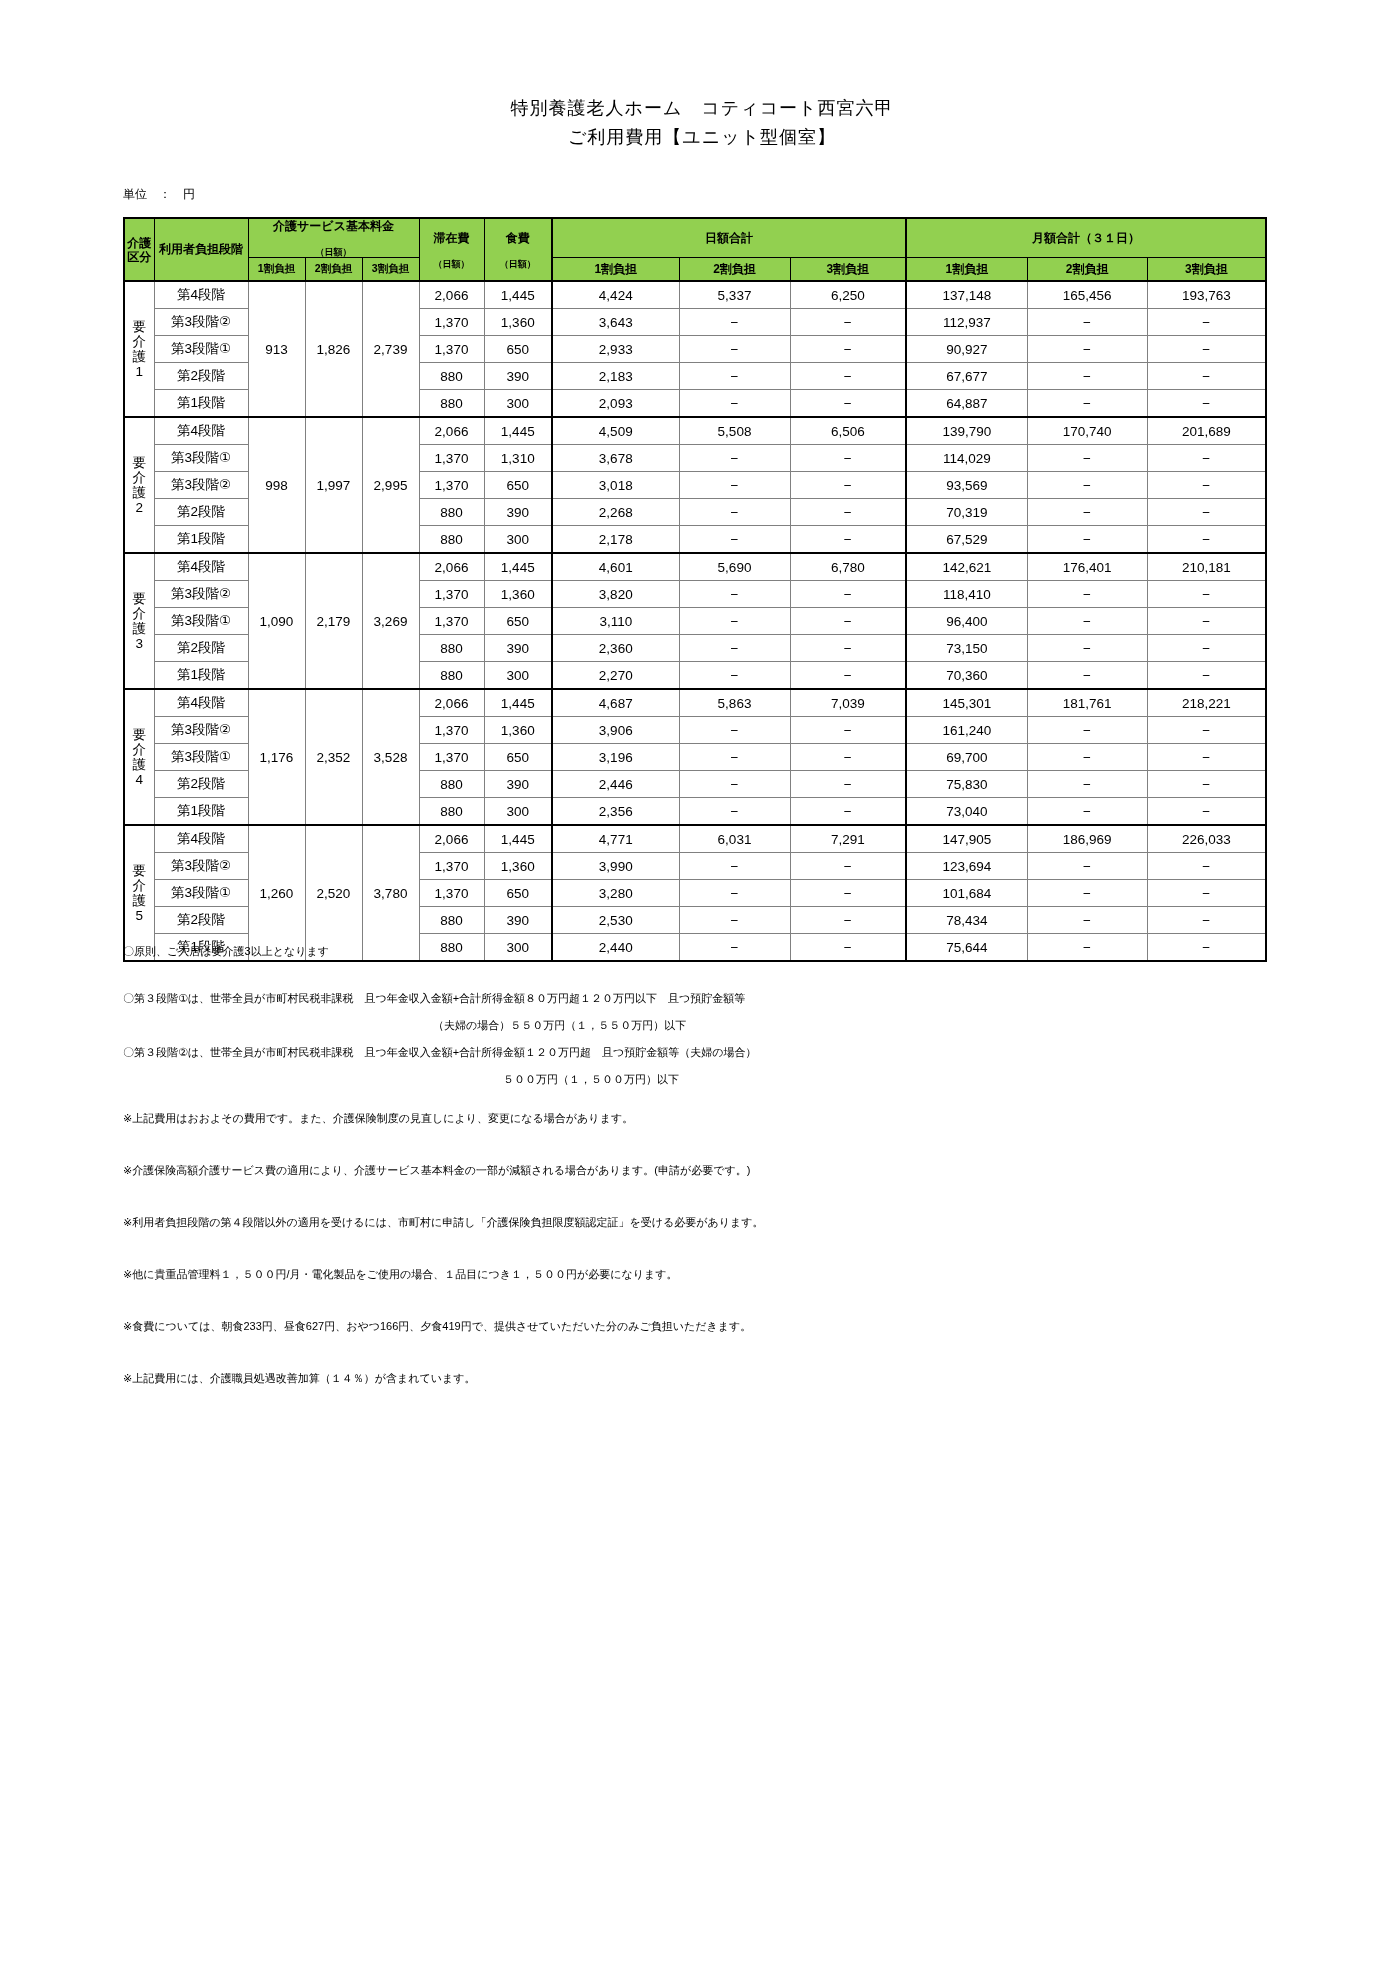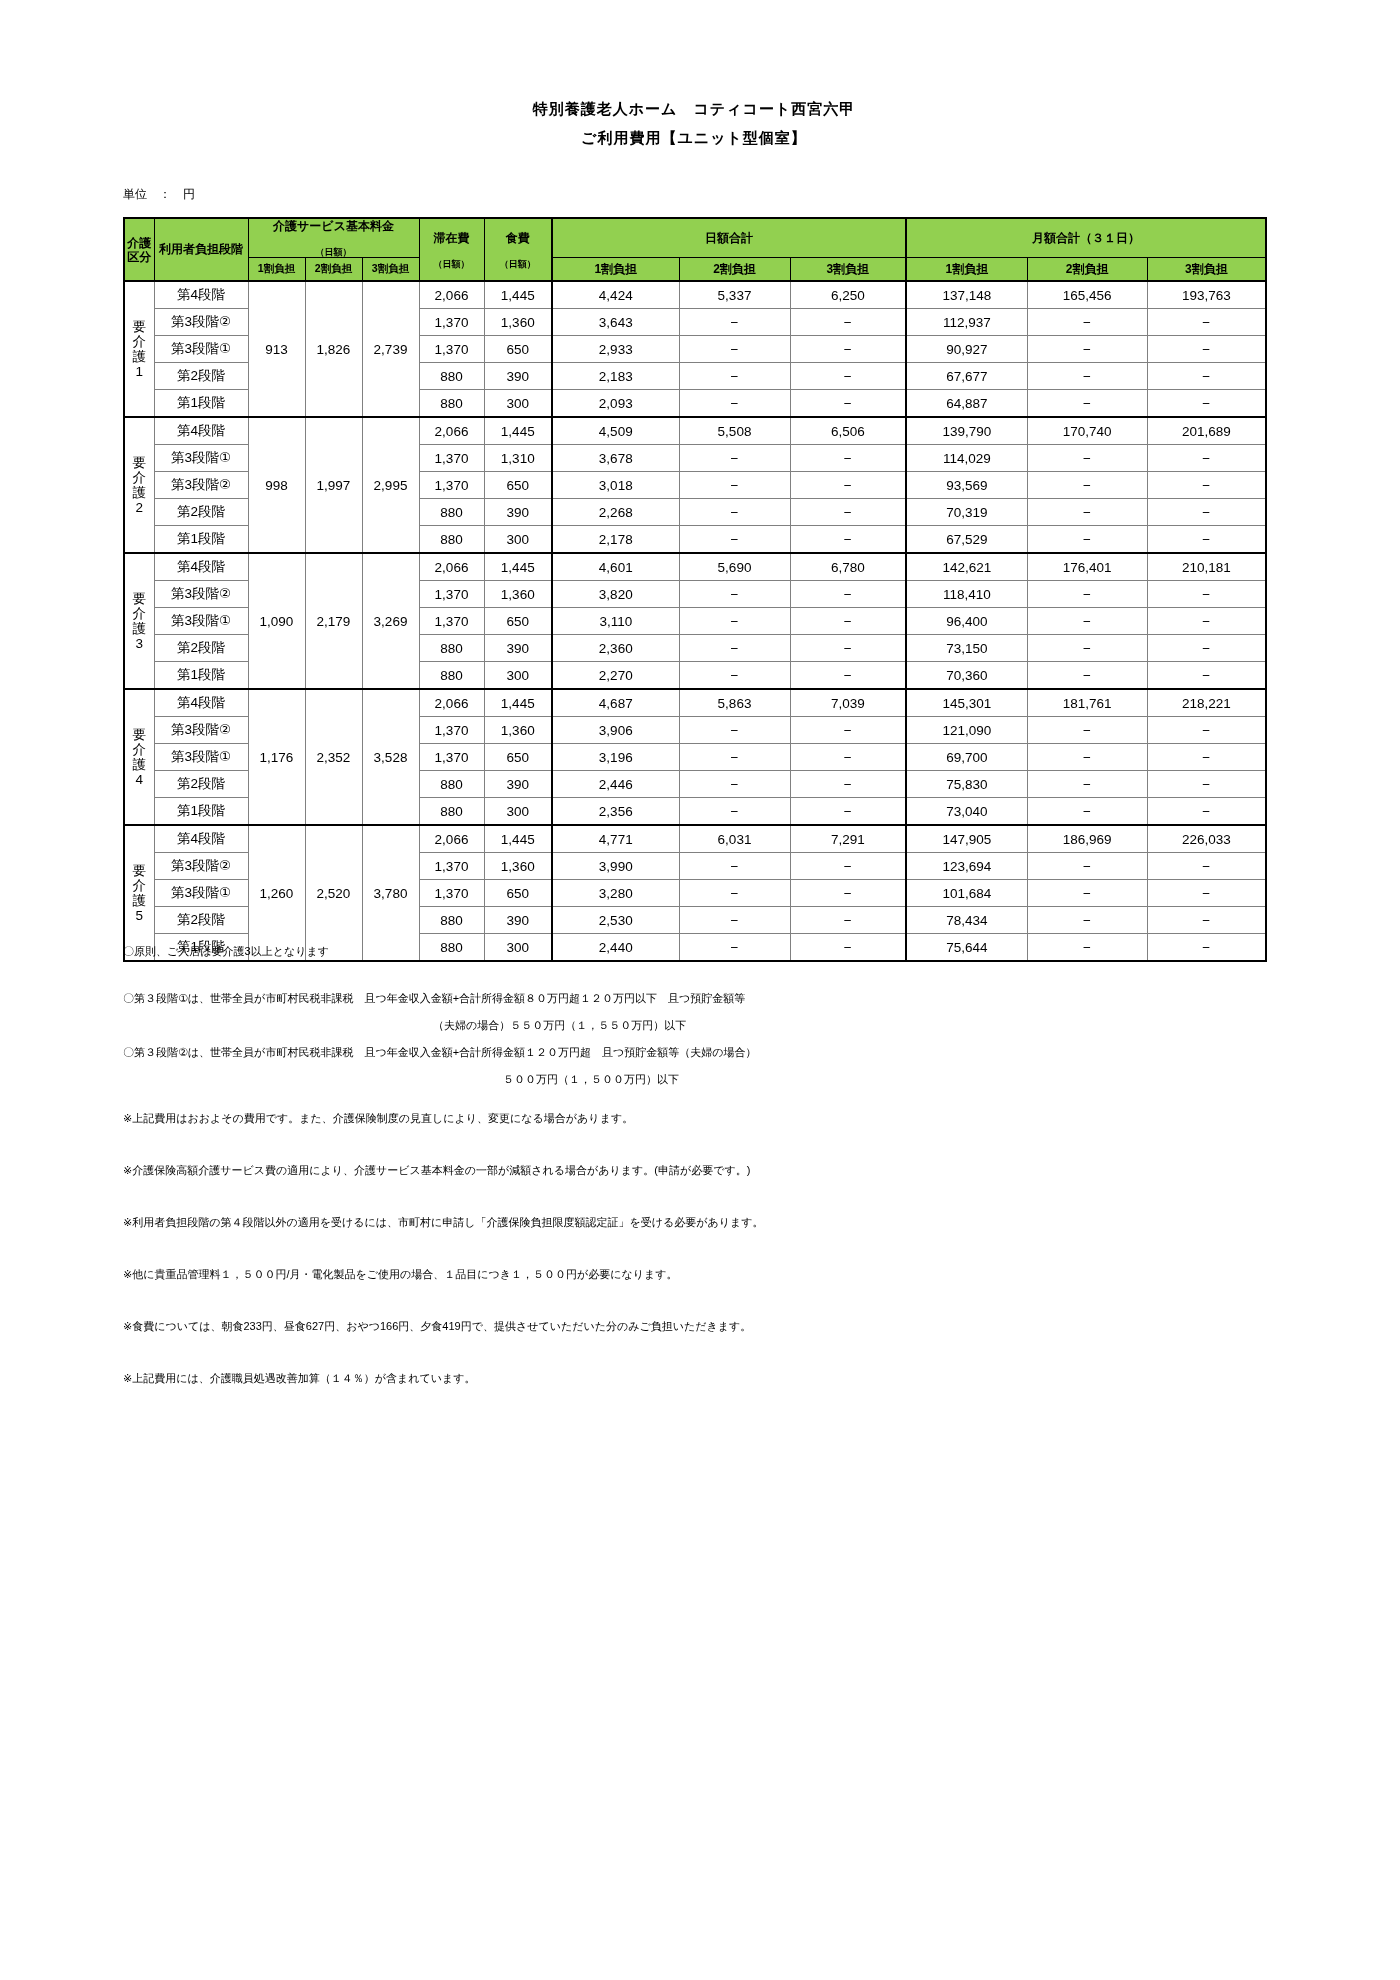--- a/index.html
+++ b/index.html
@@ -1,22 +1,22 @@
 <!DOCTYPE html>
 <html><head>
 <meta charset="utf-8">
 <style>
   html,body { margin:0; padding:0; background:#fff; }
   .page {
     position:relative; width:1400px; height:1980px; background:#ffffff;
     font-family:"Liberation Sans","DejaVu Sans",sans-serif; color:#000;
   }
   .title {
-    position:absolute; left:123px; top:94px; width:1142px;
-    text-align:center; font-weight:bold; font-size:15px; line-height:29px;
+    position:absolute; left:131px; top:94px; width:1142px;
+    text-align:center; font-weight:normal; font-size:18px; line-height:29px;
     letter-spacing:1px;
   }
   .unit {
     position:absolute; left:123px; top:186px; width:1142px;
     text-align:left; font-size:12px;
   }
   .tablewrap { position:absolute; left:123px; top:217px; }
   table.fee {
     border-collapse:collapse; table-layout:fixed; width:1142px;
     border:2px solid #000;
@@ -329,21 +329,21 @@
             <td class="num">181,761</td>
             <td class="num">218,221</td>
           </tr>
           <tr>
             <td class="stage">第3段階②</td>
             <td class="num r">1,370</td>
             <td class="num r">1,360</td>
             <td class="num sep-l">3,906</td>
             <td class="num">−</td>
             <td class="num">−</td>
-            <td class="num sep-l">121,090</td>
+            <td class="num sep-l">161,240</td>
             <td class="num">−</td>
             <td class="num">−</td>
           </tr>
           <tr>
             <td class="stage">第3段階①</td>
             <td class="num r">1,370</td>
             <td class="num r">650</td>
             <td class="num sep-l">3,196</td>
             <td class="num">−</td>
             <td class="num">−</td>

